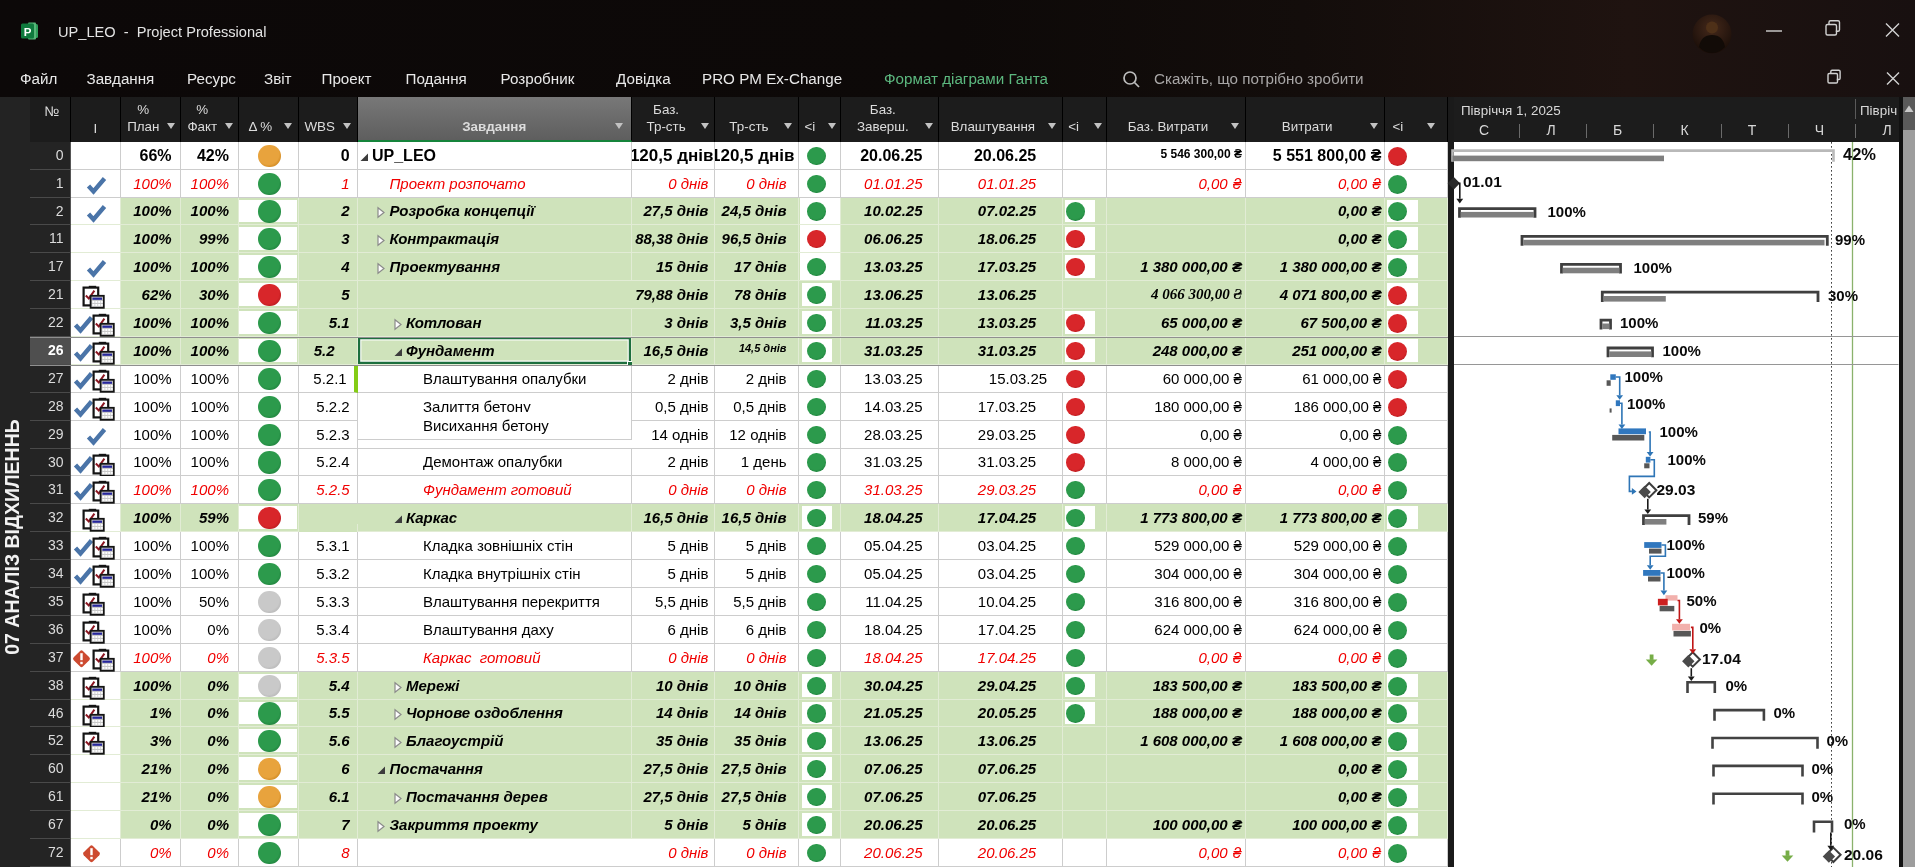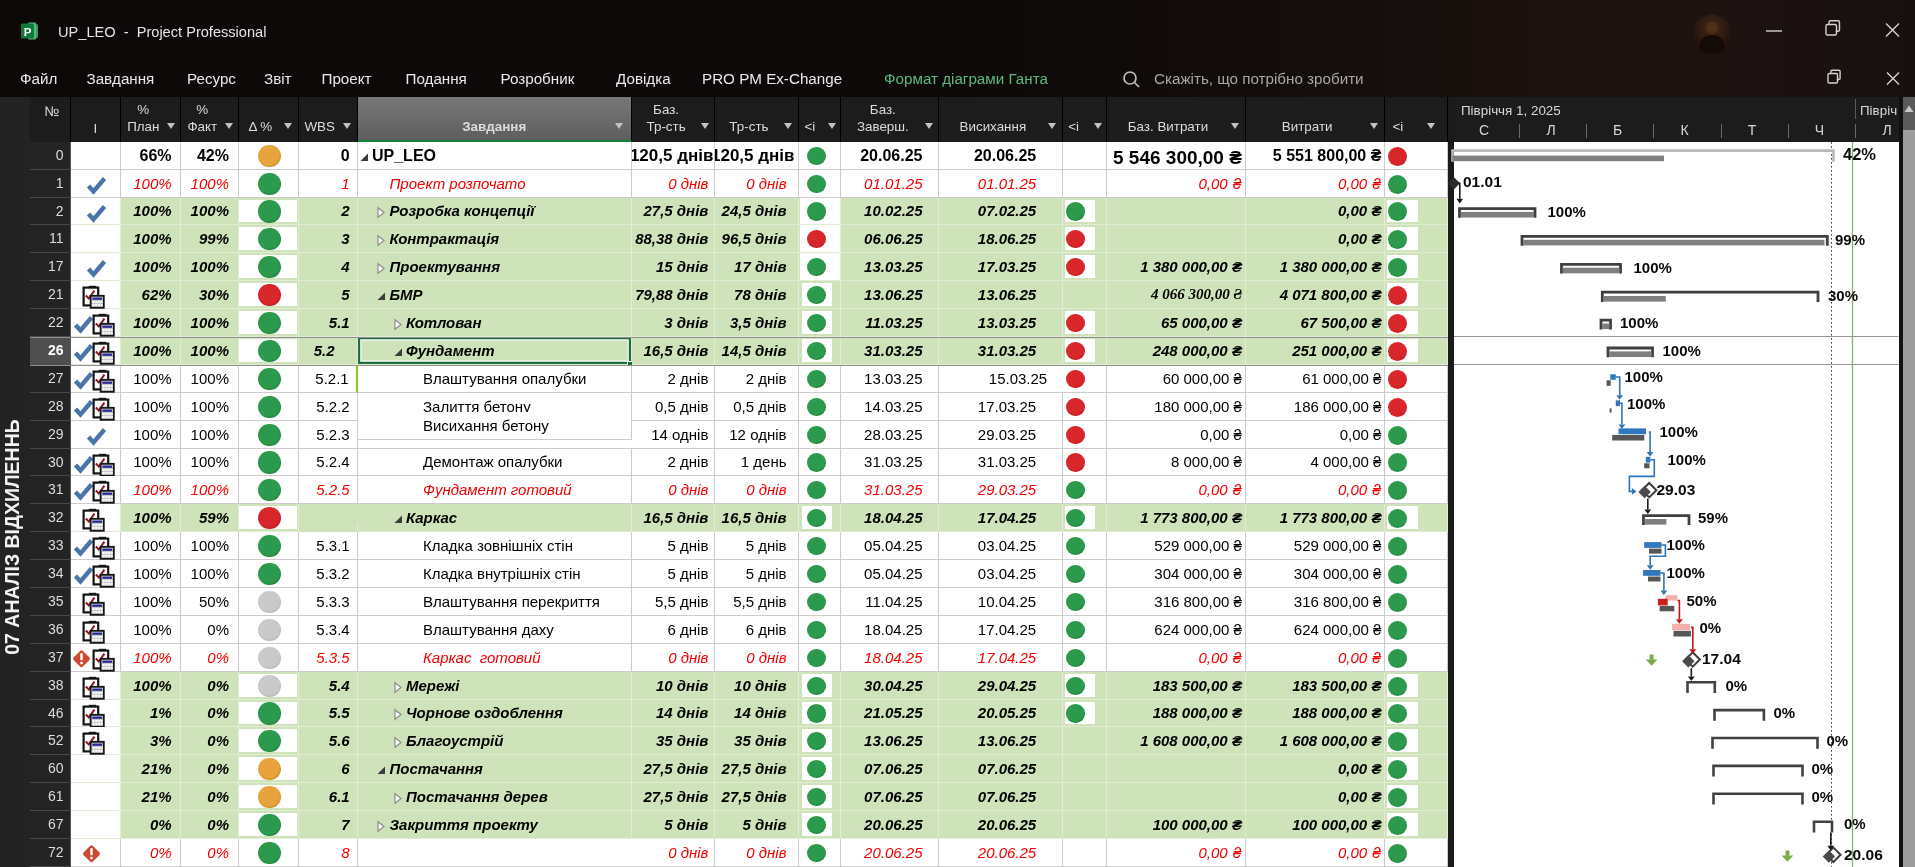--- a/index.html
+++ b/index.html
@@ -108,21 +108,21 @@
 <div class="hc" style="left:799.5px;top:97px;width:41.7px;height:45px;">
       <div style="position:absolute;left:5px;top:22px">&lt;i</div>
       <i class="harr" style="right:4px;top:26px"></i>
     </div>
 <div class="hc" style="left:841.2px;top:97px;width:98.3px;height:45px;">
       <div style="position:absolute;left:0;right:14px;top:5px;text-align:center">Баз.</div>
       <div style="position:absolute;left:0;right:14px;top:22px;text-align:center">Заверш.</div>
       <i class="harr" style="right:5px;top:26px"></i>
     </div>
 <div class="hc" style="left:939.5px;top:97px;width:123.7px;height:45px;">
-      <div style="position:absolute;left:0;right:16px;top:22px;text-align:center">Висихання</div>
+      <div style="position:absolute;left:0;right:16px;top:22px;text-align:center">Влаштування</div>
       <i class="harr" style="right:6px;top:26px"></i>
     </div>
 <div class="hc" style="left:1063.2px;top:97px;width:43.8px;height:45px;">
       <div style="position:absolute;left:5px;top:22px">&lt;i</div>
       <i class="harr" style="right:4px;top:26px"></i>
     </div>
 <div class="hc" style="left:1107px;top:97px;width:138.9px;height:45px;">
       <div style="position:absolute;left:0;right:16px;top:22px;text-align:center">Баз. Витрати</div>
       <i class="harr" style="right:6px;top:26px"></i>
     </div>
@@ -163,21 +163,21 @@
     <div class="cell" style="left:799.5px;top:142px;width:41.7px;height:28px;background:#fff;border-right:1px solid #cdcdcd;border-bottom:1px solid #cdcdcd;"></div>
     <div class="circ abs" style="left:807.25px;top:146.75px;width:18.5px;height:18.5px;background:radial-gradient(circle at 45% 40%, #2c9a4c 0%, #2c9a4c 58%, #1f7f3c 82%, rgba(255,255,255,0) 96%)"></div>
     <div class="cell" style="left:841.2px;top:142px;width:98.3px;height:28px;background:#fff;border-right:1px solid #cdcdcd;border-bottom:1px solid #cdcdcd;">
       <div style="position:absolute;left:0;right:16px;top:4.5px;text-align:right;font-weight:700;font-size:16px">20.06.25</div>
     </div>
     <div class="cell" style="left:939.5px;top:142px;width:123.7px;height:28px;background:#fff;border-right:1px solid #cdcdcd;border-bottom:1px solid #cdcdcd;">
       <div style="position:absolute;left:0;right:26px;top:4.5px;text-align:right;font-weight:700;font-size:16px">20.06.25</div>
     </div>
     <div class="cell" style="left:1063.2px;top:142px;width:43.8px;height:28px;background:#fff;border-right:1px solid #cdcdcd;border-bottom:1px solid #cdcdcd;"></div>
     <div class="cell" style="left:1107px;top:142px;width:138.9px;height:28px;background:#fff;border-right:1px solid #cdcdcd;border-bottom:1px solid #cdcdcd;">
-      <div style="position:absolute;left:0;right:3px;top:4.5px;text-align:right;font-weight:700;font-size:19px">5 546 300,00 ₴</div>
+      <div style="position:absolute;left:0;right:3px;top:4.5px;text-align:right;font-weight:700;font-size:12px">5 546 300,00 ₴</div>
     </div>
     <div class="cell" style="left:1245.9px;top:142px;width:139.5px;height:28px;background:#fff;border-right:1px solid #cdcdcd;border-bottom:1px solid #cdcdcd;">
       <div style="position:absolute;left:0;right:3px;top:4.5px;text-align:right;font-weight:700;font-size:16px">5 551 800,00 ₴</div>
     </div>
     <div class="cell" style="left:1385.4px;top:142px;width:62.6px;height:28px;background:#fff;border-right:1px solid #cdcdcd;border-bottom:1px solid #cdcdcd;"></div>
     <div class="circ abs" style="left:1388px;top:146.5px;width:19px;height:19px;background:radial-gradient(circle at 45% 40%, #d8262a 0%, #d8262a 58%, #b31a1e 82%, rgba(255,255,255,0) 96%)"></div>
     <div class="cell" style="left:30px;top:170px;width:40.5px;height:28px;background:#242424;color:#dcdcdc;font-size:14px;text-align:right;padding:4.5px 6px 0 0;border-bottom:1px solid #4a4a4a;border-right:1px solid #555">1</div>
     <div class="cell" style="left:70.5px;top:170px;width:1377.5px;height:28px;background:#fff;border-bottom:1px solid #cdcdcd"></div>
     <div class="cell" style="left:70.5px;top:170px;width:50.5px;height:28px;background:#fff;border-right:1px solid #cdcdcd;border-bottom:1px solid #cdcdcd;"></div>
     <div class="cell" style="left:121px;top:170px;width:59.6px;height:28px;background:#fff;border-right:1px solid #cdcdcd;border-bottom:1px solid #cdcdcd;">
@@ -380,26 +380,20 @@
     </div>
     <div class="cell" style="left:180.6px;top:281px;width:58.4px;height:28px;background:#cfe3bb;border-right:1px solid #e2ecd5;border-bottom:1px solid #e2ecd5;">
       <div style="position:absolute;left:0;right:9px;top:4.5px;text-align:right;font-weight:700;font-style:italic;font-size:15px">30%</div>
     </div>
     <div class="cell" style="left:239px;top:281px;width:59.6px;height:28px;background:#cfe3bb;border-right:1px solid #e2ecd5;border-bottom:1px solid #e2ecd5;">
       <div style="position:absolute;left:0px;top:2.2px;right:1px;bottom:2.2px;background:#fff"></div>
     </div>
     <div class="circ abs" style="left:258.25px;top:283.75px;width:22.5px;height:22.5px;background:radial-gradient(circle at 45% 40%, #d8262a 0%, #d8262a 58%, #b31a1e 82%, rgba(255,255,255,0) 96%)"></div>
     <div class="cell" style="left:298.6px;top:281px;width:59.1px;height:28px;background:#cfe3bb;border-right:1px solid #e2ecd5;border-bottom:1px solid #e2ecd5;">
       <div style="position:absolute;left:0;right:7px;top:4.5px;text-align:right;font-weight:700;font-style:italic;font-size:15px">5</div>
-    </div>
-    <div class="cell" style="left:357.7px;top:281px;width:274.1px;height:28px;background:#cfe3bb;border-right:1px solid #e2ecd5;border-bottom:1px solid #e2ecd5;">
-      <svg style="position:absolute;left:19.8px;top:10.5px" width="9" height="9" viewBox="0 0 9 9">
-        <polygon points="8,0.5 8,8 0.5,8" fill="#3c3c3c"></polygon>
-      </svg>
-      <div style="position:absolute;left:31.8px;top:4.5px;font-weight:700;font-style:italic;font-size:15px">БМР</div>
     </div>
     <div class="cell" style="left:631.8px;top:281px;width:83.6px;height:28px;background:#cfe3bb;border-right:1px solid #e2ecd5;border-bottom:1px solid #e2ecd5;">
       <div style="position:absolute;left:0;right:6px;top:4.5px;text-align:right;font-weight:700;font-style:italic;font-size:15px">79,88 днів</div>
     </div>
     <div class="cell" style="left:715.4px;top:281px;width:84.1px;height:28px;background:#cfe3bb;border-right:1px solid #e2ecd5;border-bottom:1px solid #e2ecd5;">
       <div style="position:absolute;left:0;right:12px;top:4.5px;text-align:right;font-weight:700;font-style:italic;font-size:15px">78 днів</div>
     </div>
     <div class="cell" style="left:799.5px;top:281px;width:41.7px;height:28px;background:#cfe3bb;border-right:1px solid #e2ecd5;border-bottom:1px solid #e2ecd5;">
       <div style="position:absolute;left:2px;top:2.2px;width:30px;height:23px;background:#fff"></div>
     </div>
@@ -534,21 +528,21 @@
       <svg style="position:absolute;left:36.3px;top:10.5px" width="9" height="9" viewBox="0 0 9 9">
         <polygon points="8,0.5 8,8 0.5,8" fill="#3c3c3c"></polygon>
       </svg>
       <div style="position:absolute;left:48.3px;top:4.5px;font-weight:700;font-style:italic;font-size:15px">Фундамент</div>
     </div>
     <div class="abs" style="left:626.8px;top:361px;width:7px;height:7px;background:#1d6f3e;border:1px solid #fff;box-sizing:border-box"></div>
     <div class="cell" style="left:631.8px;top:337px;width:83.6px;height:28px;background:#cfe3bb;border-right:1px solid #e2ecd5;border-bottom:1px solid #e2ecd5;">
       <div style="position:absolute;left:0;right:6px;top:4.5px;text-align:right;font-weight:700;font-style:italic;font-size:15px">16,5 днів</div>
     </div>
     <div class="cell" style="left:715.4px;top:337px;width:84.1px;height:28px;background:#cfe3bb;border-right:1px solid #e2ecd5;border-bottom:1px solid #e2ecd5;">
-      <div style="position:absolute;left:0;right:12px;top:4.5px;text-align:right;font-weight:700;font-style:italic;font-size:15px">14,5 днів</div>
+      <div style="position:absolute;left:0;right:12px;top:4.5px;text-align:right;font-weight:700;font-style:italic;font-size:11px">14,5 днів</div>
     </div>
     <div class="cell" style="left:799.5px;top:337px;width:41.7px;height:28px;background:#cfe3bb;border-right:1px solid #e2ecd5;border-bottom:1px solid #e2ecd5;">
       <div style="position:absolute;left:2px;top:2.2px;width:30px;height:23px;background:#fff"></div>
     </div>
     <div class="circ abs" style="left:807.25px;top:341.75px;width:18.5px;height:18.5px;background:radial-gradient(circle at 45% 40%, #2c9a4c 0%, #2c9a4c 58%, #1f7f3c 82%, rgba(255,255,255,0) 96%)"></div>
     <div class="cell" style="left:841.2px;top:337px;width:98.3px;height:28px;background:#cfe3bb;border-right:1px solid #e2ecd5;border-bottom:1px solid #e2ecd5;">
       <div style="position:absolute;left:0;right:16px;top:4.5px;text-align:right;font-weight:700;font-style:italic;font-size:15px">31.03.25</div>
     </div>
     <div class="cell" style="left:939.5px;top:337px;width:123.7px;height:28px;background:#cfe3bb;border-right:1px solid #e2ecd5;border-bottom:1px solid #e2ecd5;">
       <div style="position:absolute;left:0;right:26px;top:4.5px;text-align:right;font-weight:700;font-style:italic;font-size:15px">31.03.25</div>
@@ -593,21 +587,21 @@
     <div class="cell" style="left:70.5px;top:365px;width:1377.5px;height:28px;background:#fff;border-bottom:1px solid #cdcdcd"></div>
     <div class="cell" style="left:70.5px;top:365px;width:50.5px;height:28px;background:#fff;border-right:1px solid #cdcdcd;border-bottom:1px solid #cdcdcd;"></div>
     <div class="cell" style="left:121px;top:365px;width:59.6px;height:28px;background:#fff;border-right:1px solid #cdcdcd;border-bottom:1px solid #cdcdcd;">
       <div style="position:absolute;left:0;right:8px;top:4.5px;text-align:right;;font-size:15px">100%</div>
     </div>
     <div class="cell" style="left:180.6px;top:365px;width:58.4px;height:28px;background:#fff;border-right:1px solid #cdcdcd;border-bottom:1px solid #cdcdcd;">
       <div style="position:absolute;left:0;right:9px;top:4.5px;text-align:right;;font-size:15px">100%</div>
     </div>
     <div class="cell" style="left:239px;top:365px;width:59.6px;height:28px;background:#fff;border-right:1px solid #cdcdcd;border-bottom:1px solid #cdcdcd;"></div>
     <div class="circ abs" style="left:258.25px;top:367.75px;width:22.5px;height:22.5px;background:radial-gradient(circle at 45% 40%, #2c9a4c 0%, #2c9a4c 58%, #1f7f3c 82%, rgba(255,255,255,0) 96%)"></div>
-    <div class="cell" style="left:298.6px;top:365px;width:59.1px;height:28px;background:#fff;border-right:2px solid #84cc16;border-bottom:1px solid #cdcdcd;">
+    <div class="cell" style="left:298.6px;top:365px;width:59.1px;height:28px;background:#fff;border-right:4px solid #84cc16;border-bottom:1px solid #cdcdcd;">
       <div style="position:absolute;left:0;right:7px;top:4.5px;text-align:right;;font-size:15px">5.2.1</div>
     </div>
     <div class="cell" style="left:357.7px;top:365px;width:274.1px;height:28px;background:#fff;border-right:1px solid #cdcdcd;border-bottom:1px solid #cdcdcd;">
       <div style="position:absolute;left:65.3px;top:4.5px;;font-size:15px">Влаштування опалубки</div>
     </div>
     <div class="cell" style="left:631.8px;top:365px;width:83.6px;height:28px;background:#fff;border-right:1px solid #cdcdcd;border-bottom:1px solid #cdcdcd;">
       <div style="position:absolute;left:0;right:6px;top:4.5px;text-align:right;;font-size:15px">2 днів</div>
     </div>
     <div class="cell" style="left:715.4px;top:365px;width:84.1px;height:28px;background:#fff;border-right:1px solid #cdcdcd;border-bottom:1px solid #cdcdcd;">
       <div style="position:absolute;left:0;right:12px;top:4.5px;text-align:right;;font-size:15px">2 днів</div>

